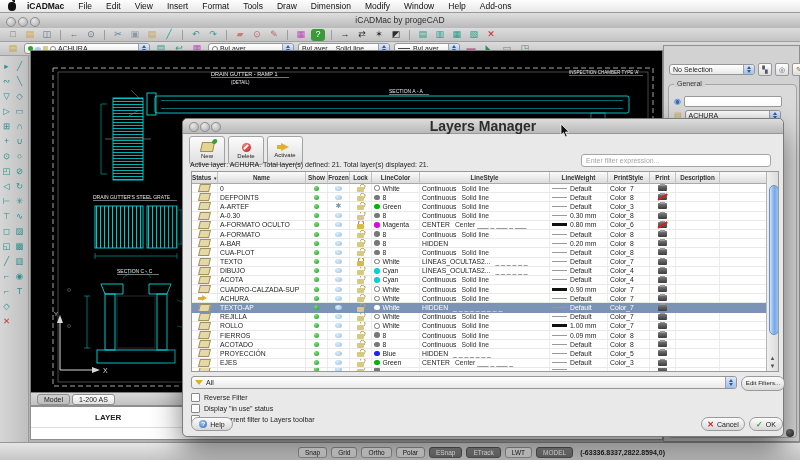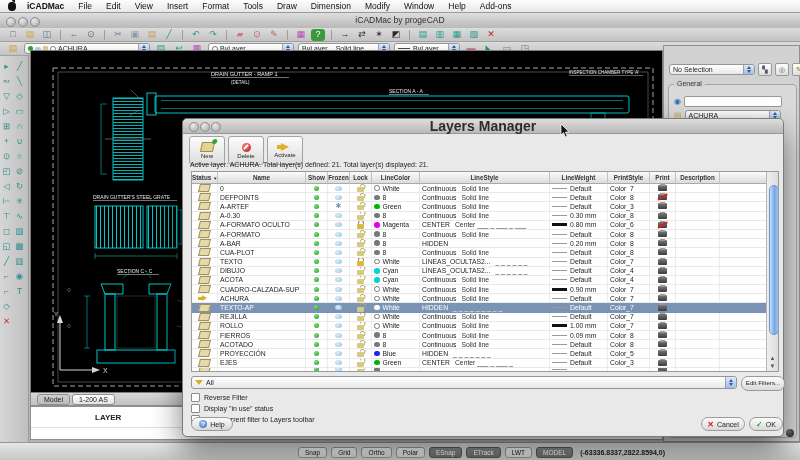--- a/index.html
+++ b/index.html
@@ -448,20 +448,21 @@
         <div class="lmbtn">
      <span class="ico-del"></span>
      <span class="lbl">Delete</span>
         </div>
         <div class="lmbtn">
      <span class="ico-act"></span>
      <span class="lbl">Activate</span>
         </div>
       </div>
     <div id="lm-info">Active layer: ACHURA. Total layer(s) defined: 21. Total layer(s) displayed: 21.</div>
+    <input id="lm-filter" placeholder="Enter filter expression..." style="">
     <div id="lm-table">
       <div id="lm-head" class="lgrid">
           <span class="hcell">Status <span style="font-size:4.5px">▼</span></span>
           <span class="hcell">Name</span>
           <span class="hcell">Show</span>
           <span class="hcell">Frozen</span>
           <span class="hcell">Lock</span>
           <span class="hcell">LineColor</span>
           <span class="hcell">LineStyle</span>
           <span class="hcell">LineWeight</span>

